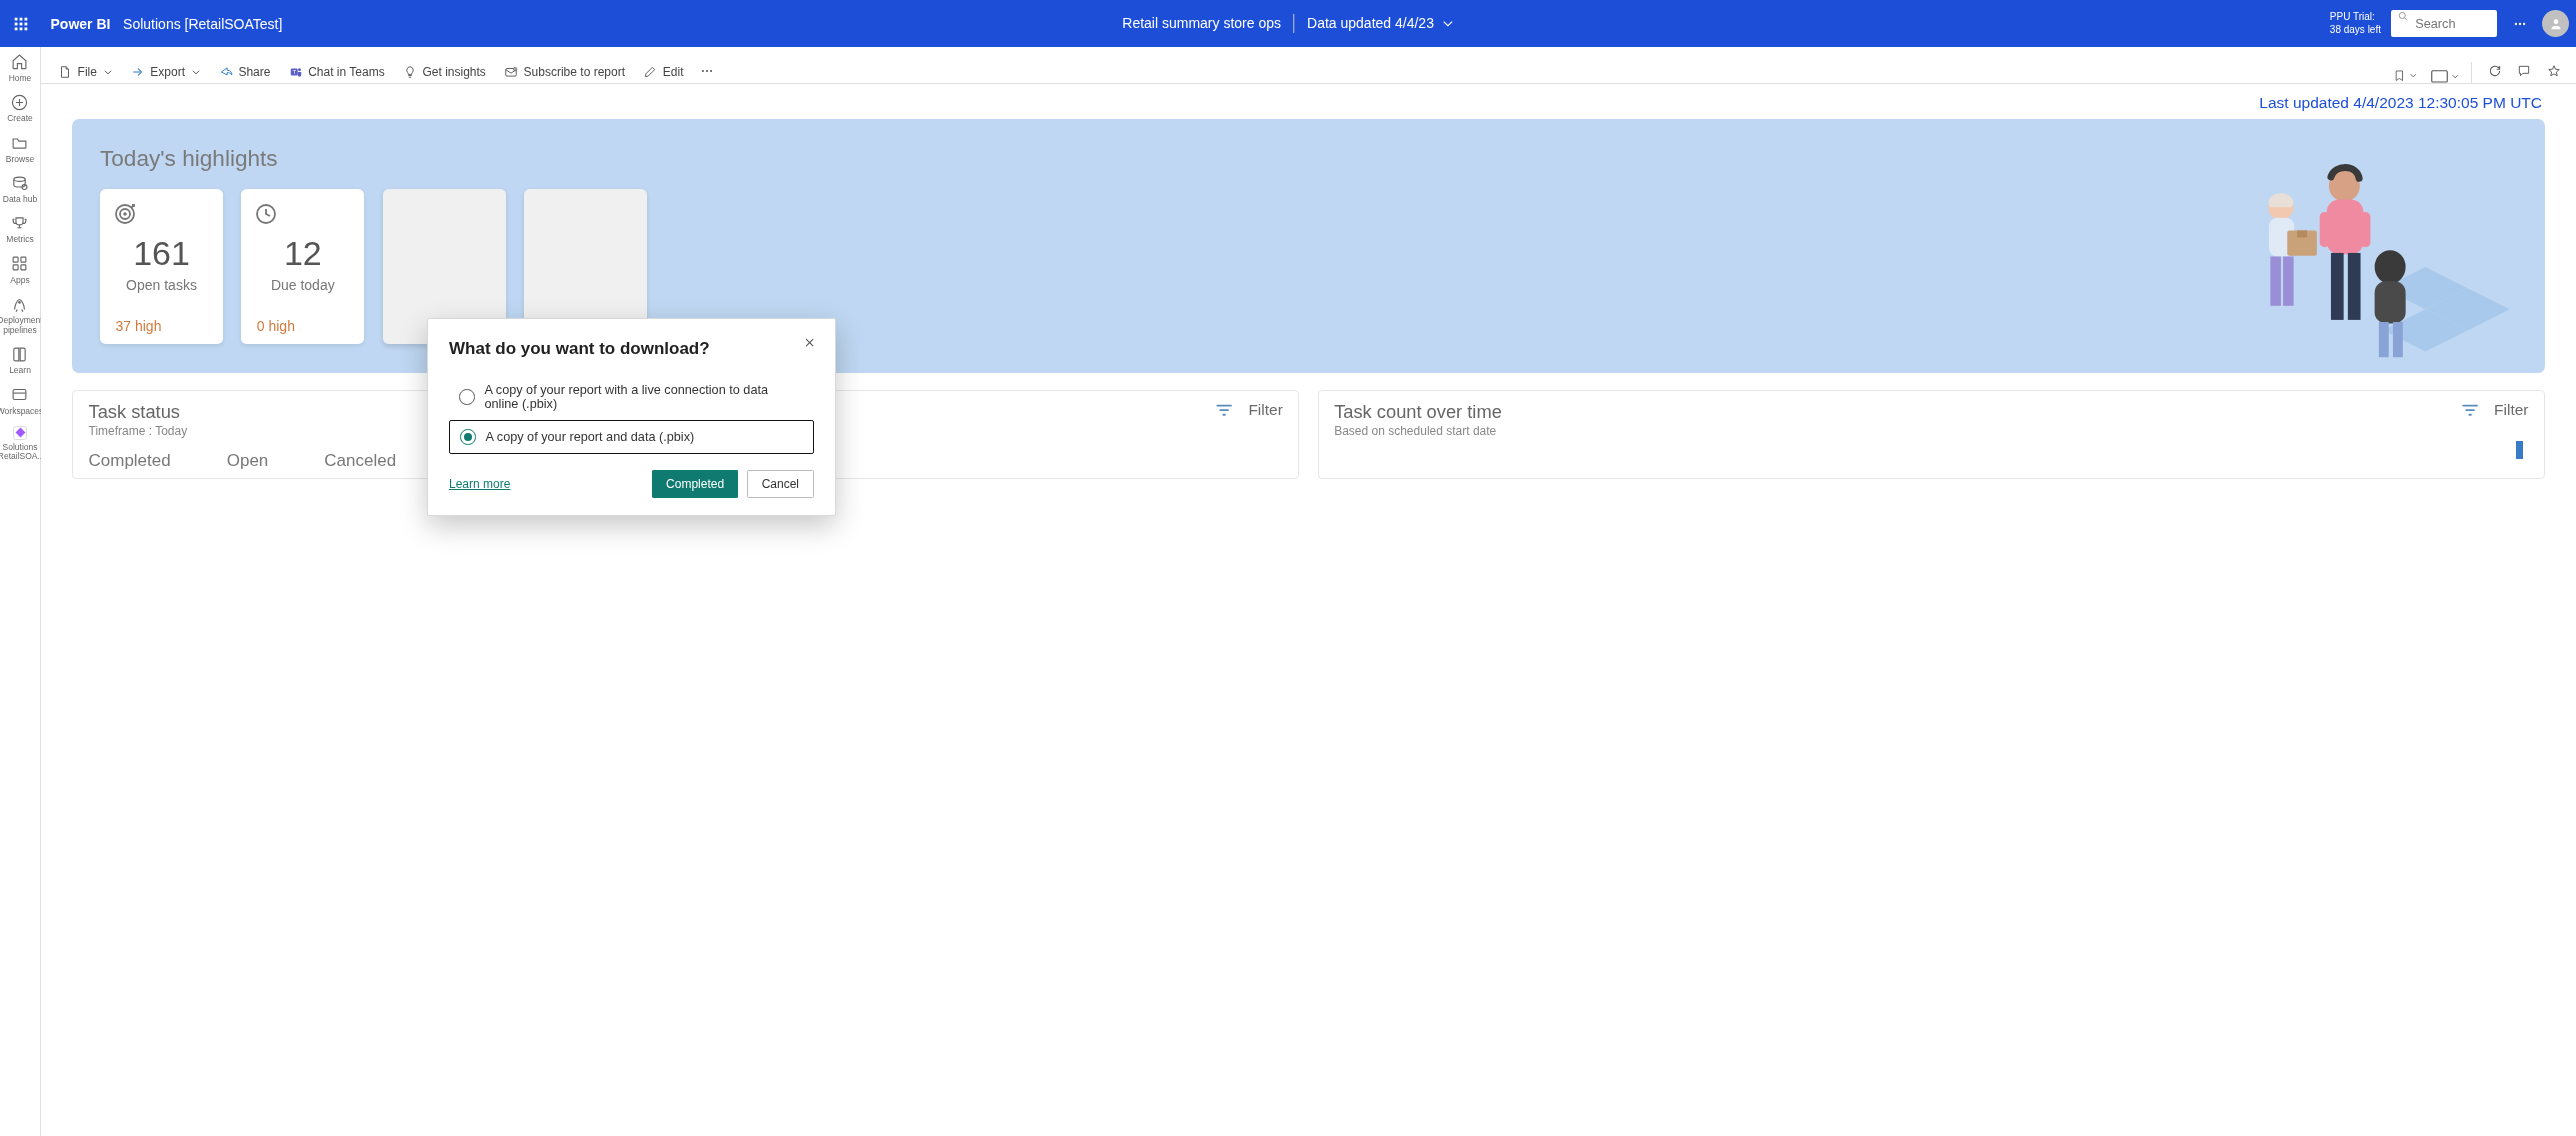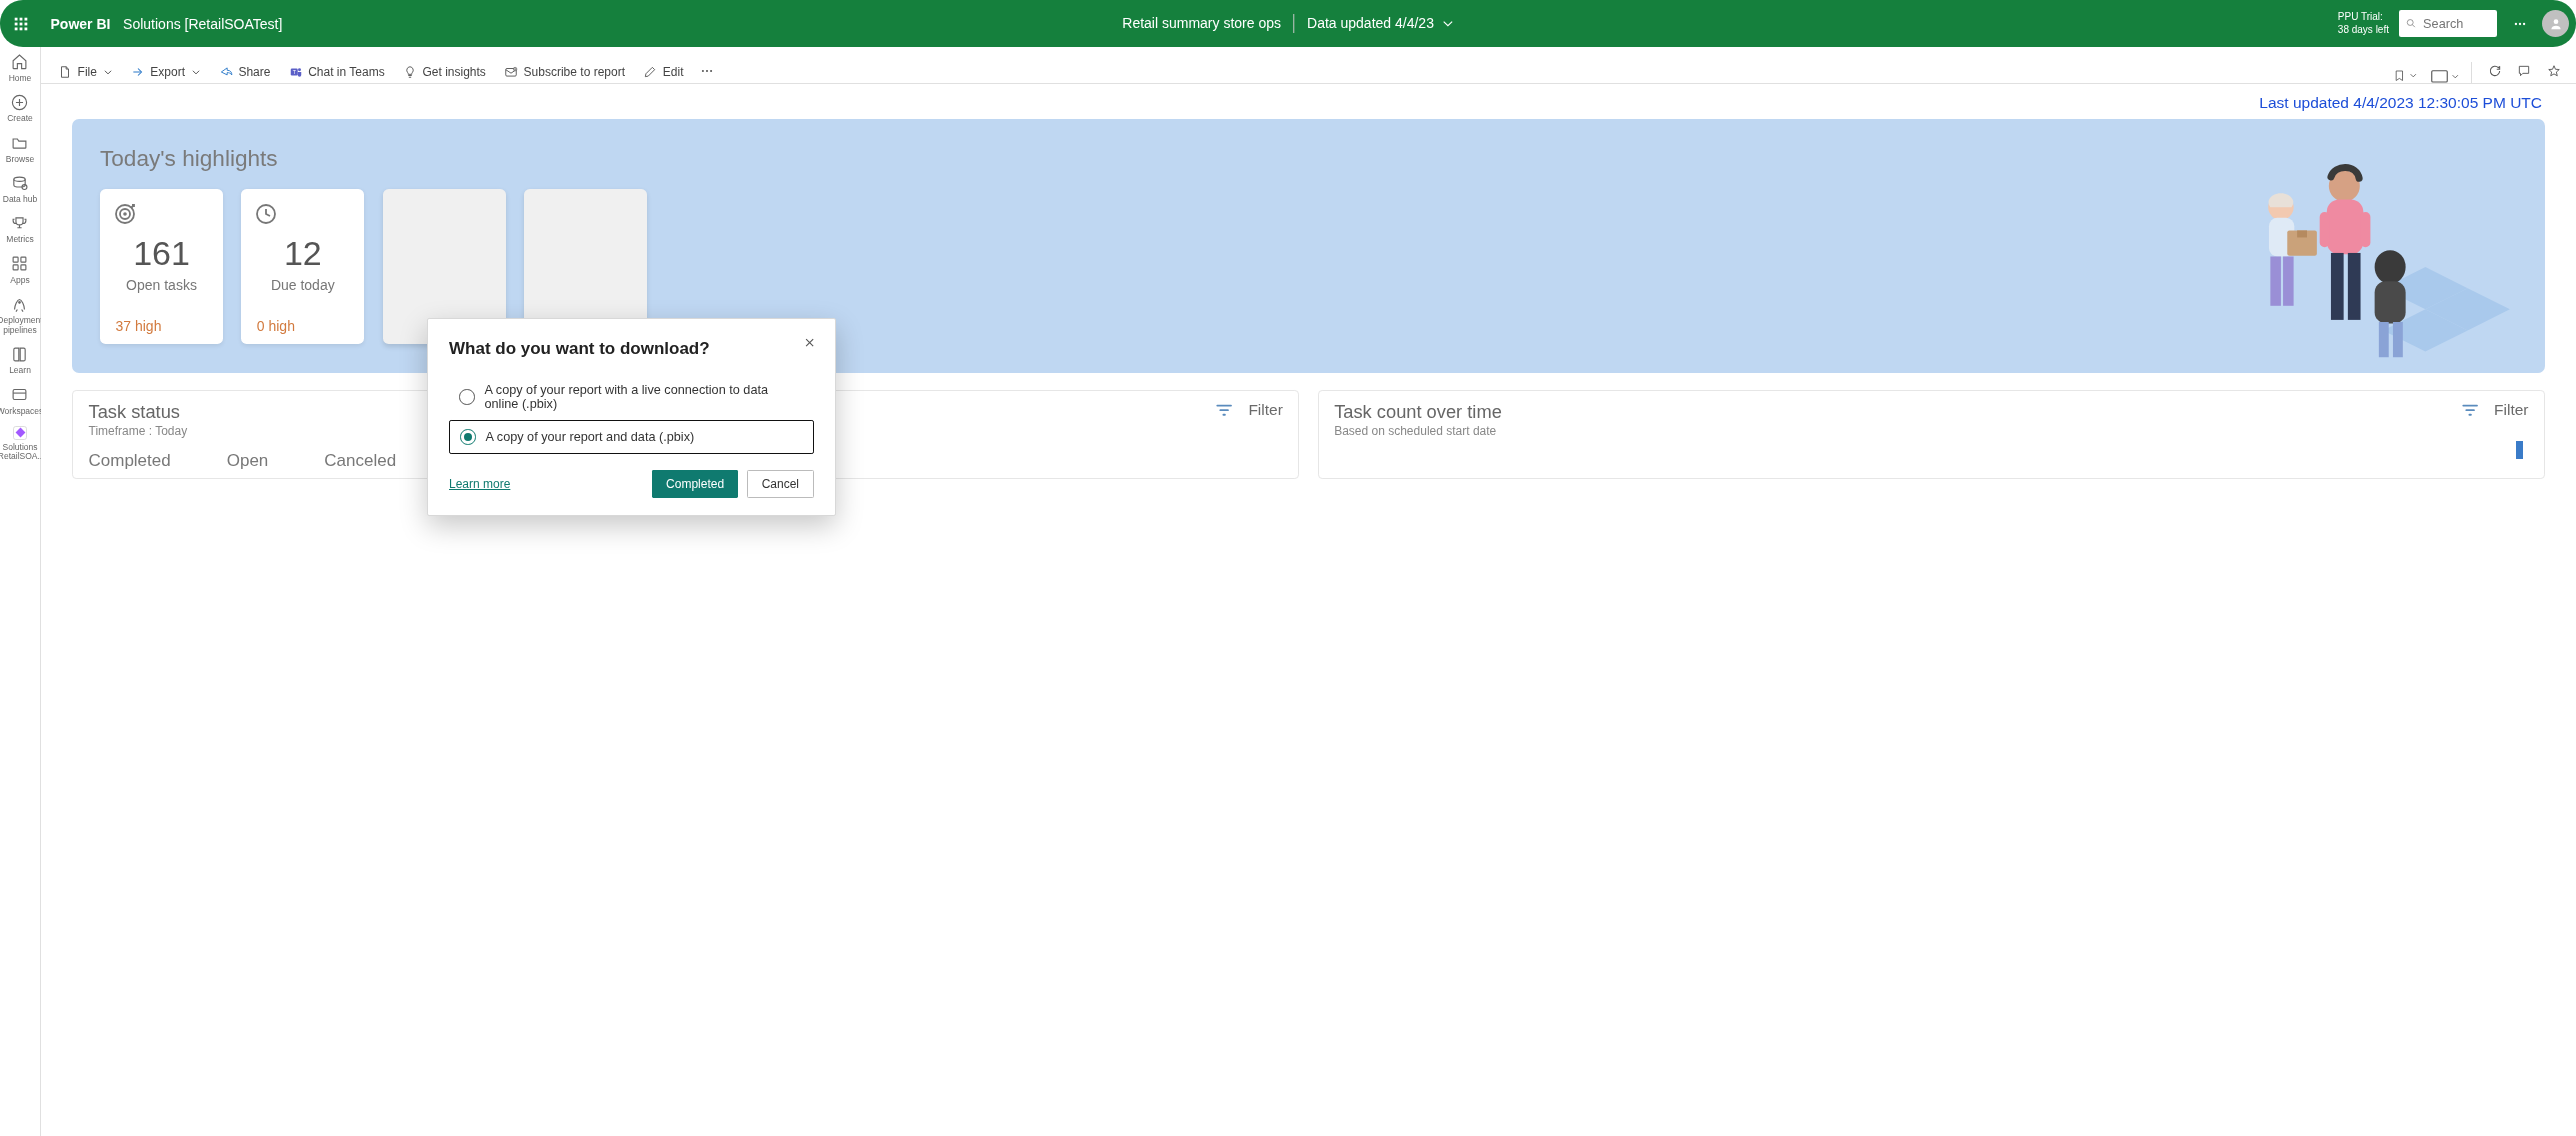--- a/index.html
+++ b/index.html
@@ -1,43 +1,43 @@
 <!DOCTYPE html>
 <html style="font-size:11.3px"><head>
 <meta charset="utf-8">
 <style>
   * { box-sizing: border-box; margin: 0; padding: 0; }
   html, body { width: 100%; height: 100%; font-family: "Segoe UI", Arial, sans-serif; overflow: hidden; }
   body { display: flex; flex-direction: column; background: #fff; }
 
   
   .topbar {
-    height: 47px; background: #15803d; color: #fff;
-    display: flex; align-items: center; padding: 0 7px; border-radius: 23px;
+    height: 47px; background: #1d4ed8; color: #fff;
+    display: flex; align-items: center; padding: 0 7px;
   }
   .waffle {
     width: 28px; height: 28px; display: flex; align-items: center; justify-content: center;
     cursor: pointer;
   }
   .waffle svg { fill: #fff; }
   .brand { font-size: 14px; font-weight: 600; margin-left: 15.5px; margin-right: 12.7px; }
   .workspace-name { font-size: 14px; font-weight: 400; }
   .topbar-center {
     position: absolute; left: 50%; transform: translateX(-50%);
     display: flex; align-items: center; gap: 12.7px;
   }
   .report-title { font-size: 14px; }
   .vline { width: 0.7px; height: 18.3px; background: #c8c8c8; }
   .data-updated { font-size: 14px; display: flex; align-items: center; gap: 8.5px; cursor: pointer; }
   .chevron-down { width: 11.3px; height: 11.3px; }
   .topbar-right { margin-left: auto; display: flex; align-items: center; gap: 10px; }
   .trial { font-size: 10px; line-height: 1.25; text-align: left; }
   .searchbox {
-    display: flex; align-items: center; background: #fff; border-radius: 2.1px;
-    height: 27px; width: 98px; padding: 0 7px; gap: 7px;
+    display: flex; background: #fff; border-radius: 2.1px;
+    height: 27px; width: 106px; padding: 0 7px; gap: 7px;
   }
   .searchbox input {
     border: none; outline: none; font-size: 12.7px; color: #888; width: 100%;
     background: transparent;
   }
   .searchbox svg { fill: #888; }
   .topbar-iconbtn {
     width: 25px; height: 25px; display: flex; align-items: center; justify-content: center;
     cursor: pointer;
   }

